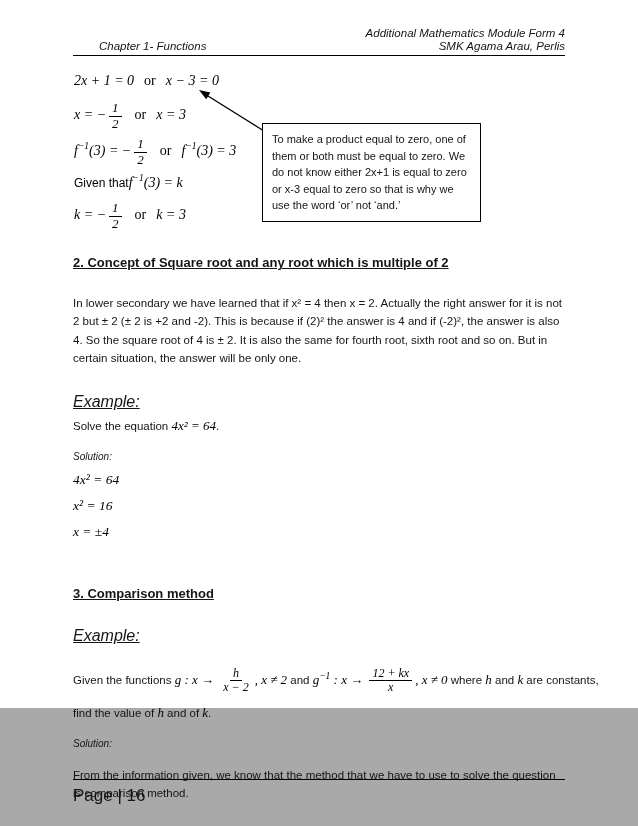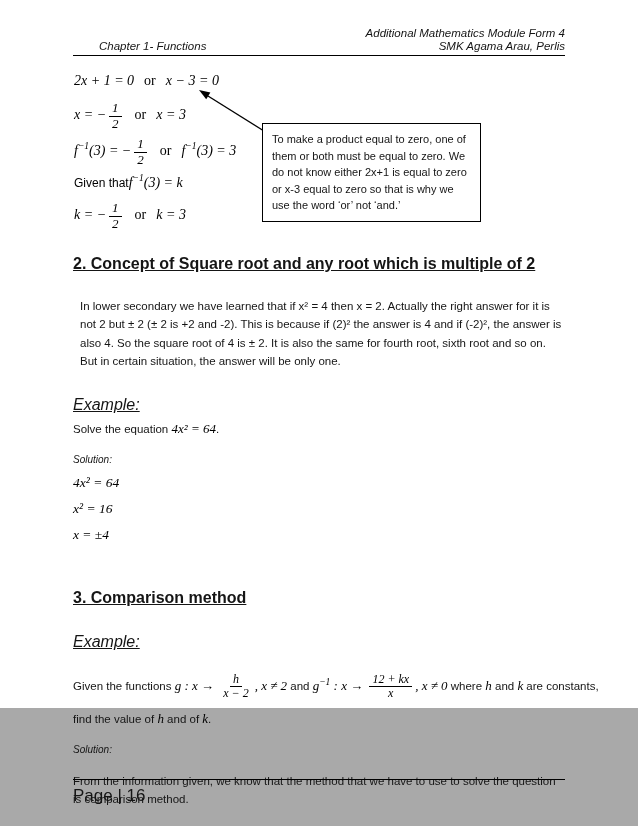--- a/index.html
+++ b/index.html
@@ -32,23 +32,23 @@
   
   .callout {
     position:absolute; left:262px; top:123px; width:219px;
     border:1px solid #000; background:#fff;
     padding:7px 9px; font-size:11px; line-height:1.5;
   }
   .arrow-svg { position:absolute; left:188px; top:82px; }
 
   
   .content { margin:0 73px; font-size:11.5px; }
-  .sec-heading { font-weight:bold; text-decoration:underline; font-size:16px; }
+  .sec-heading { font-weight:bold; text-decoration:underline; font-size:13px; }
   .sec2-heading { margin-top:24px; }
-  .para { margin-top:24px; line-height:1.58;margin-left:7px; }
+  .para { margin-top:24px; line-height:1.58; }
   .example-label { font-style:italic; text-decoration:underline; margin-top:26px; font-size:16px; }
   .solution-label { font-style:italic; margin-top:17px; font-size:10px; }
   .solve-line { margin-top:7px; font-size:11.5px; }
   .m { font-family:"Liberation Serif", serif; font-style:italic; font-size:13px; color:#000; }
   .step { font-family:"Liberation Serif", serif; font-style:italic; font-size:13.5px; color:#000; margin-top:10px; }
   .sec3-heading { margin-top:46px; }
   .given-fn { margin-top:22px; white-space:nowrap; font-size:11.5px; }
   .given-fn .frac { font-size:12px; }
   .find-line { margin-top:10px; }
   .closing { margin-top:17px; line-height:1.6; }

